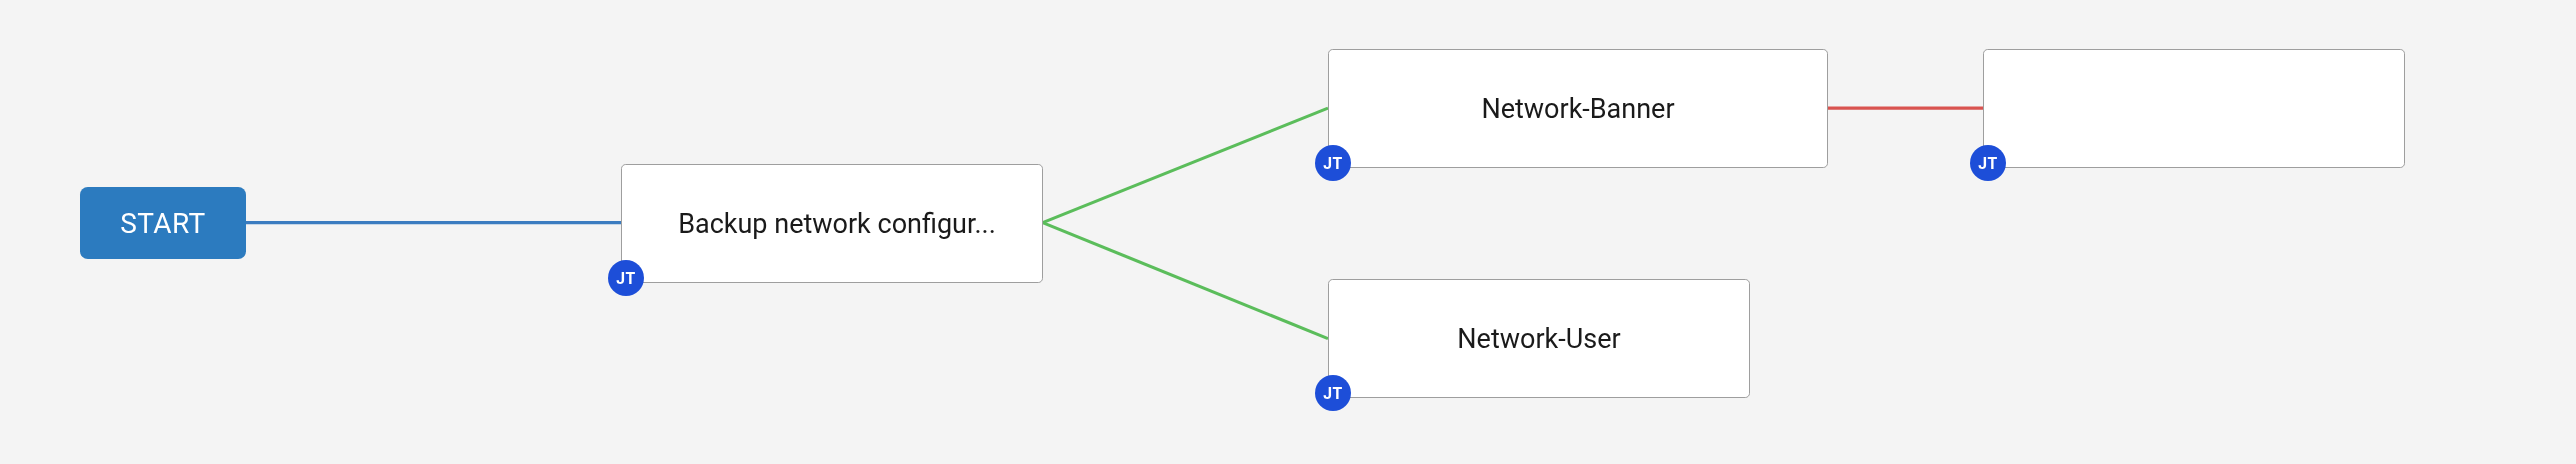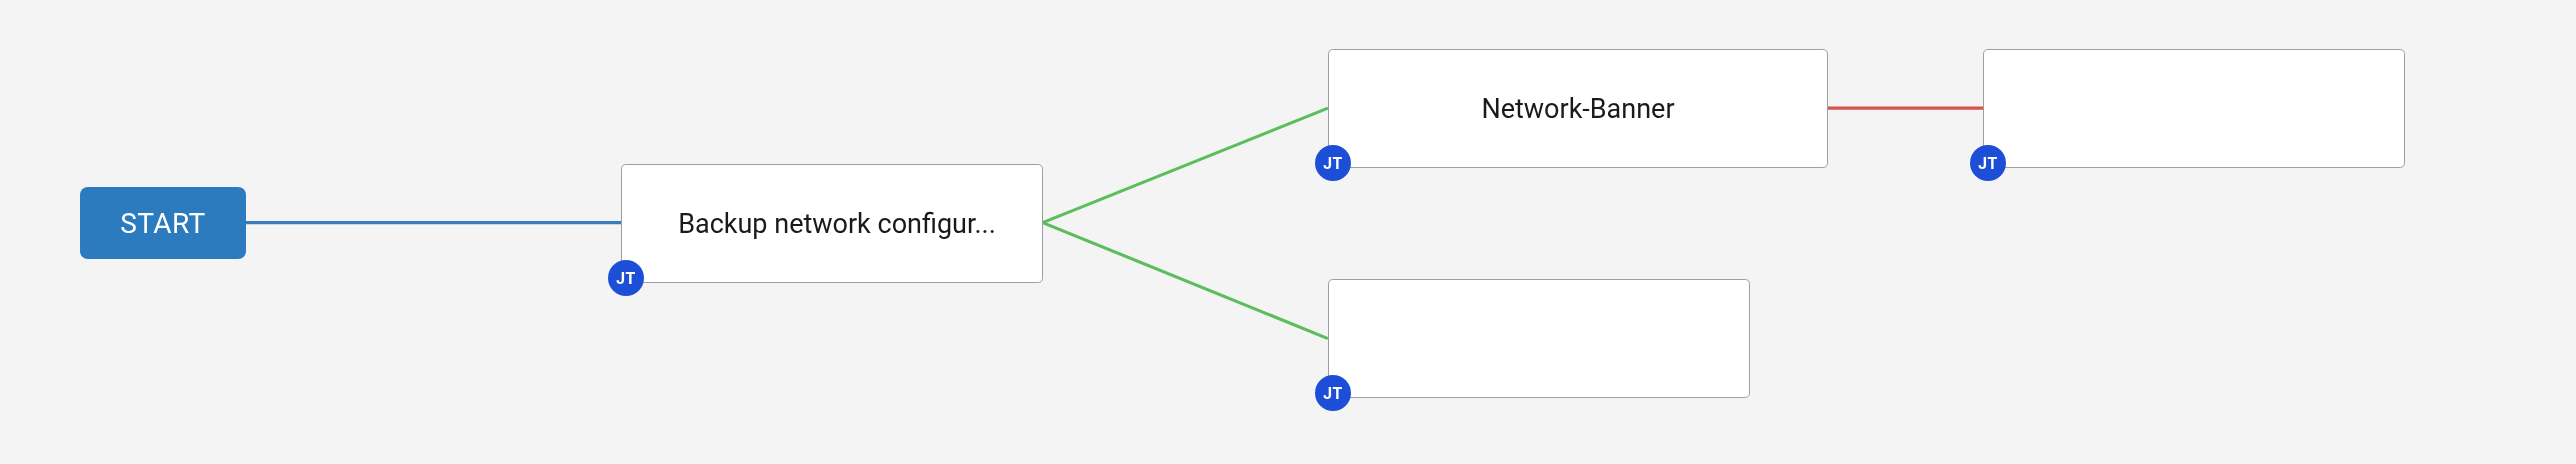--- a/index.html
+++ b/index.html
@@ -95,20 +95,21 @@
     <span class="label">Backup network configur...</span>
     <div class="badge">JT</div>
   </div>
 
   <div class="job-node" style="left: 1328px; top: 49px; width: 500px; height: 119px;">
     <span class="label">Network-Banner</span>
     <div class="badge">JT</div>
   </div>
 
   <div class="job-node" style="left: 1328px; top: 279px; width: 422px; height: 119px;">
+    <span class="label">Network-User</span>
     <div class="badge">JT</div>
   </div>
 
   <div class="job-node" style="left: 1983px; top: 49px; width: 422px; height: 119px;">
     <div class="badge">JT</div>
   </div>
 
 </div>
 
 

